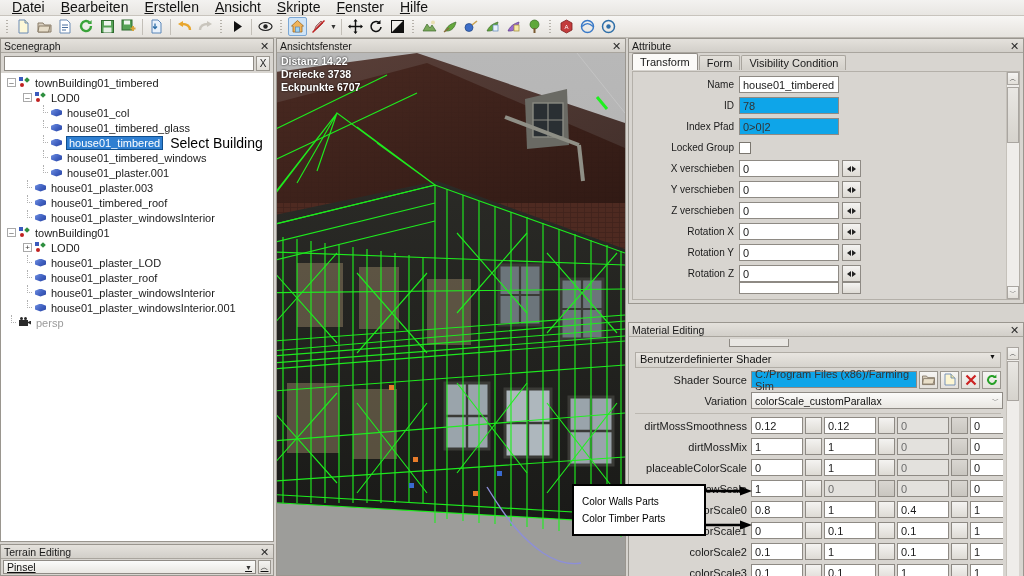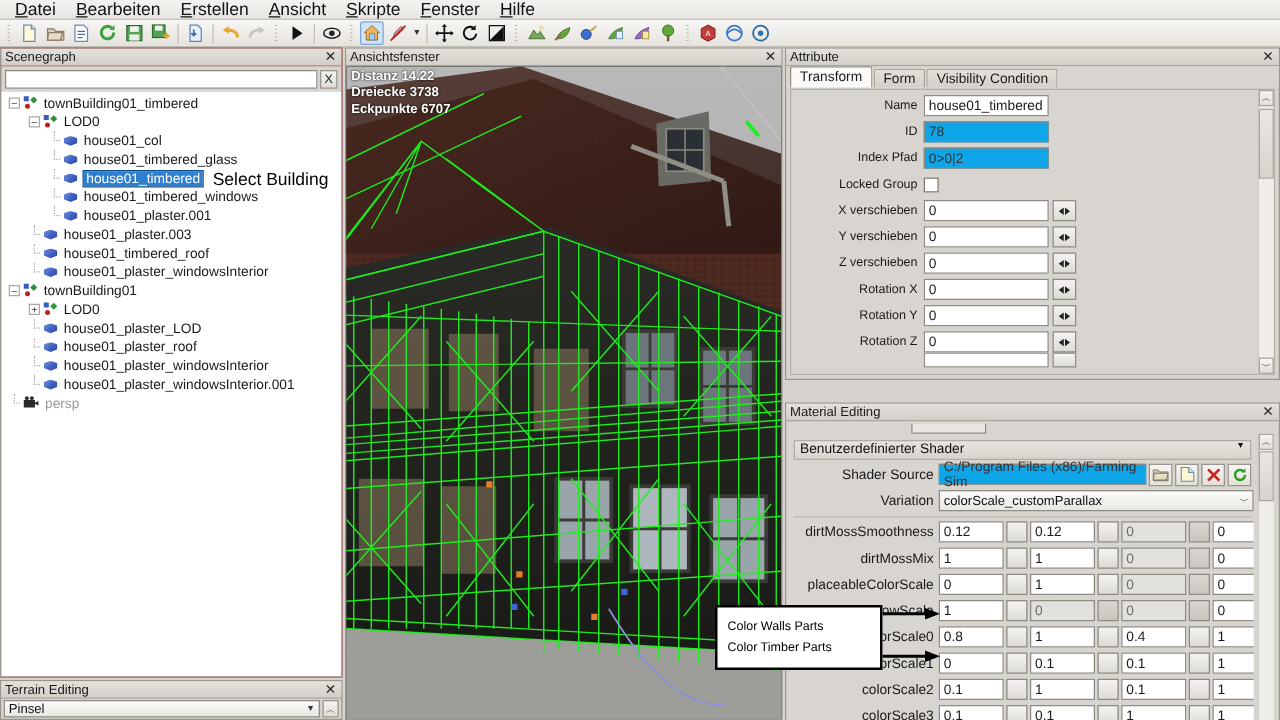--- a/index.html
+++ b/index.html
@@ -81,21 +81,21 @@
      clip-path:polygon(100% 0,100% 100%,0 50%);}
   .ico-cam i{position:absolute;left:1px;top:0px;width:3px;height:3px;border-radius:50%;background:#2a2a2a;}
   .ico-cam i.r{left:5px;}
   .sg-label { color:#1a1a1a; }
   .sg-label.dim { color:#9b9b9b; }
   .sg-row.selected .sg-label { background:#2f7fd1; color:#fff; padding:0 2px; outline:1px solid #0f4f8f; }
   .annot-label { margin-left:8px; font-size:14px; color:#000; font-family:"Liberation Sans", sans-serif; }
 
   
   #terrain { left:0; top:544px; width:274px; height:32px; }
-  .terr-row { display:flex; align-items:center; height:16px; padding:1px 2px; gap:2px; }
+  .terr-row { display:flex; align-items:center; height:16px; padding:1px 2px; gap:2px;text-decoration:underline; }
   .combo { flex:1; height:14px; background:linear-gradient(#fbfbfa,#e9e7e2); border:1px solid #8f8b85;
       display:flex; align-items:center; padding:0 3px; font-size:10.5px; }
   .combo .cv { flex:1; }
   .combo .carr { font-size:7px; color:#333; }
   .sm-btn { width:13px; height:14px; background:linear-gradient(#f4f3f1,#e0ddd7); border:1px solid #9a968f;
       font-size:8px; display:flex; align-items:center; justify-content:center; color:#222; }
 
   
   #viewport { left:276px; top:38px; width:350px; height:538px; }
   .vp-canvas { position:absolute; left:0; top:14px; right:0; bottom:0; overflow:hidden; background:#1d1d1d; }

